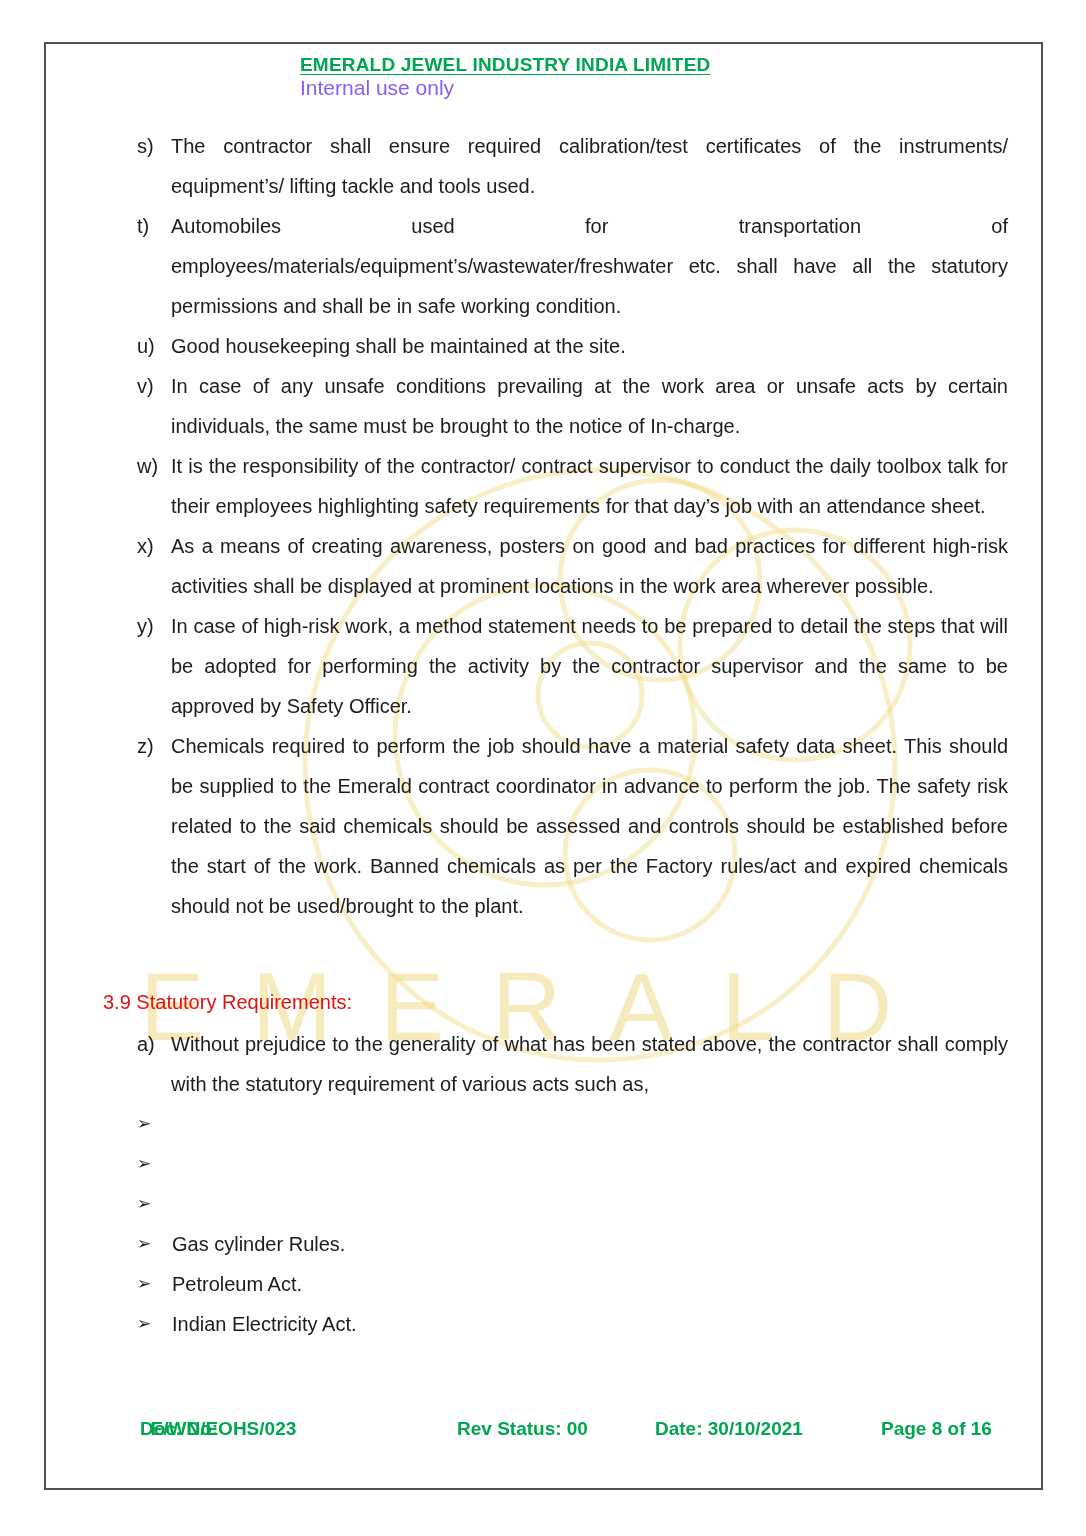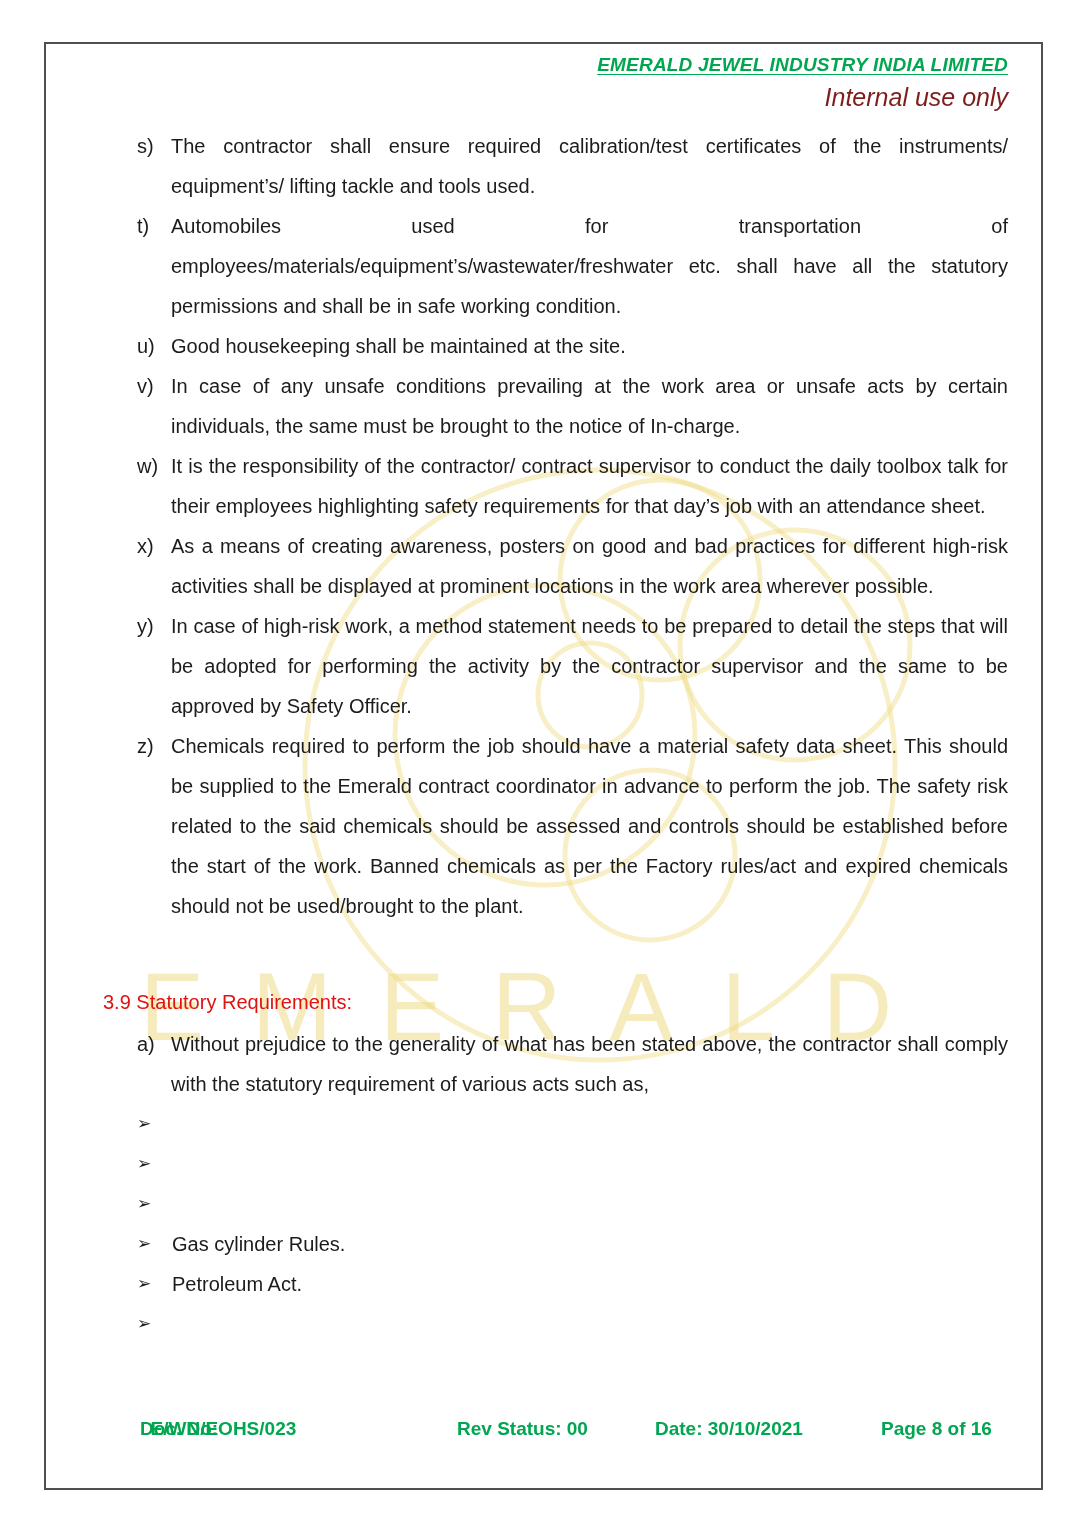--- a/index.html
+++ b/index.html
@@ -41,35 +41,33 @@
   }
   .content {
     position: absolute;
     left: 0; top: 0; width: 1086px; height: 1536px;
     z-index: 1;
   }
   .header {
     position: absolute;
     left: 300px; top: 54px;
     width: 708px;
-    text-align: right;
-    font-style: italic;
+    text-align: left;
   }
   .company {
     font-size: 19px;
     font-weight: bold;
     color: #00A650;
     text-decoration: underline;
     text-underline-offset: 3px;
     letter-spacing: 0.2px;
   }
   .internal {
-    font-size: 25px;
-    color: #7f1d1d;
-    margin-top: 7px;
+    font-size: 21px;
+    color: #8b5cf6;
   }
   .body-flow {
     position: absolute;
     left: 137px; top: 126px;
     width: 871px;
   }
   .item {
     display: flex;
     align-items: flex-start;
     font-size: 20px;
@@ -201,20 +199,21 @@
       <div class="bullet">
         <span class="glyph">➢</span>
         <span class="btxt">Gas cylinder Rules.</span>
       </div>
       <div class="bullet">
         <span class="glyph">➢</span>
         <span class="btxt">Petroleum Act.</span>
       </div>
       <div class="bullet">
         <span class="glyph">➢</span>
+        <span class="btxt">Indian Electricity Act.</span>
       </div>
 
     </div>
 
     <div class="footer">
       <span class="f-doc">
         <span>Doc. No:</span>&nbsp;&nbsp;<span>E/WD/EOHS/023</span>
       </span>
       <span class="f-rev">Rev Status: 00</span>
       <span class="f-date">Date: 30/10/2021</span>

